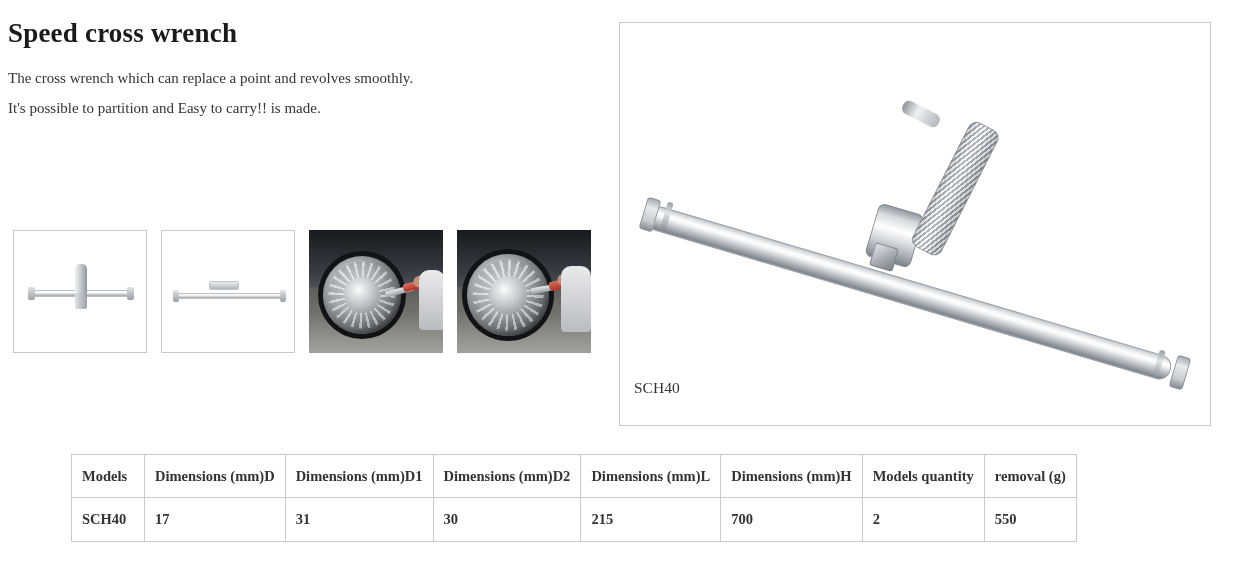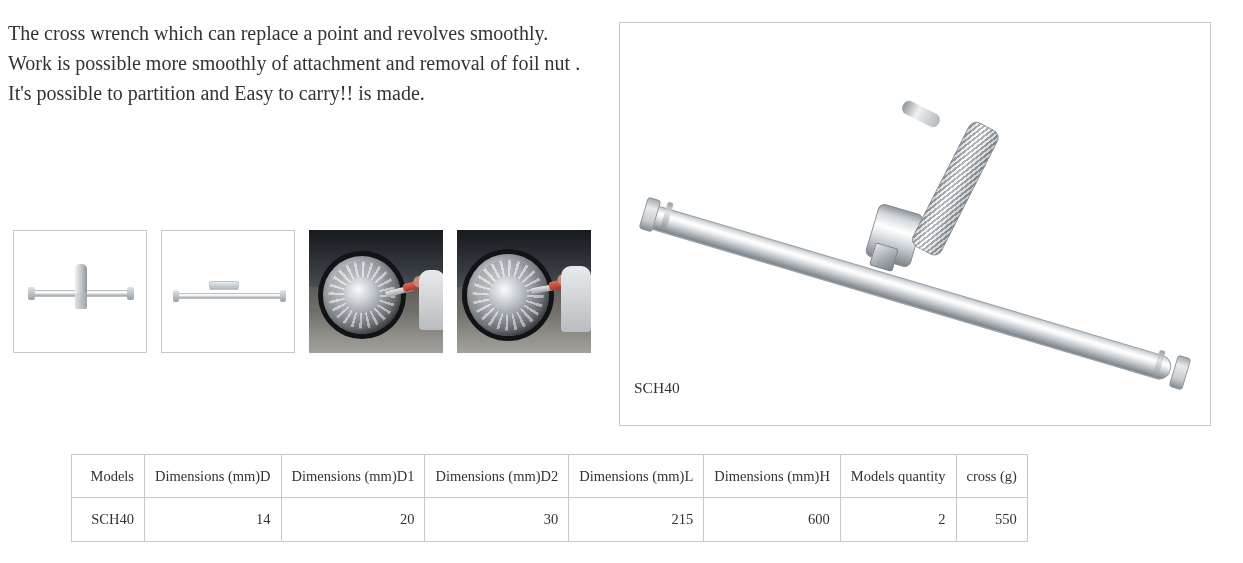--- a/index.html
+++ b/index.html
@@ -25,21 +25,21 @@
   }
   .product-title {
     font-family: "Liberation Serif", serif;
     font-size: 27px;
     font-weight: bold;
     color: #1a1a1a;
     margin: 0 0 14px 0;
     letter-spacing: 0.2px;
   }
   .desc-line {
-    font-size: 20px;
+    font-size: 15px;
     line-height: 30px;
     color: #333333;
     white-space: nowrap;
   }
 
   
   .thumbs {
     position: absolute;
     left: 13px;
     top: 230px;
@@ -329,35 +329,35 @@
     top: 454px;
     border-collapse: collapse;
     font-family: "Liberation Serif", serif;
     font-size: 14.5px;
     color: #333333;
   }
   .spec-table th,
   .spec-table td {
     border: 1px solid #c9c9c9;
     padding: 9px 10px;
-    text-align: right;
-    font-weight: normal;
+    text-align: left;
+    font-weight: bold;
     white-space: nowrap;
   }
   .spec-table th { height: 24px; }
   .spec-table td { height: 25px; }
   .spec-table th:first-child,
   .spec-table td:first-child { min-width: 52px; }
 </style>
 </head>
 <body>
 
 <div class="left-col">
+  <h1 class="product-title">Speed cross wrench</h1>
   <div class="desc-line">The cross wrench which can replace a point and revolves smoothly.</div>
-  <div class="desc-line">Work is possible more smoothly of attachment and removal of foil nut .</div>
   <div class="desc-line">It's possible to partition and Easy to carry!! is made.</div>
 </div>
 
 <div class="thumbs">
 
   <div class="thumb">
     <div class="tw1-bar"></div>
     <div class="tw1-cap-l"></div>
     <div class="tw1-cap-r"></div>
     <div class="tw1-handle"></div>
@@ -417,28 +417,28 @@
 <table class="spec-table">
   <thead>
     <tr>
       <th>Models</th>
       <th>Dimensions (mm)D</th>
       <th>Dimensions (mm)D1</th>
       <th>Dimensions (mm)D2</th>
       <th>Dimensions (mm)L</th>
       <th>Dimensions (mm)H</th>
       <th>Models quantity</th>
-      <th>cross (g)</th>
+      <th>removal (g)</th>
     </tr>
   </thead>
   <tbody>
     <tr>
       <td>SCH40</td>
-      <td>14</td>
-      <td>20</td>
+      <td>17</td>
+      <td>31</td>
       <td>30</td>
       <td>215</td>
-      <td>600</td>
+      <td>700</td>
       <td>2</td>
       <td>550</td>
     </tr>
   </tbody>
 </table>
 
 </body></html>

